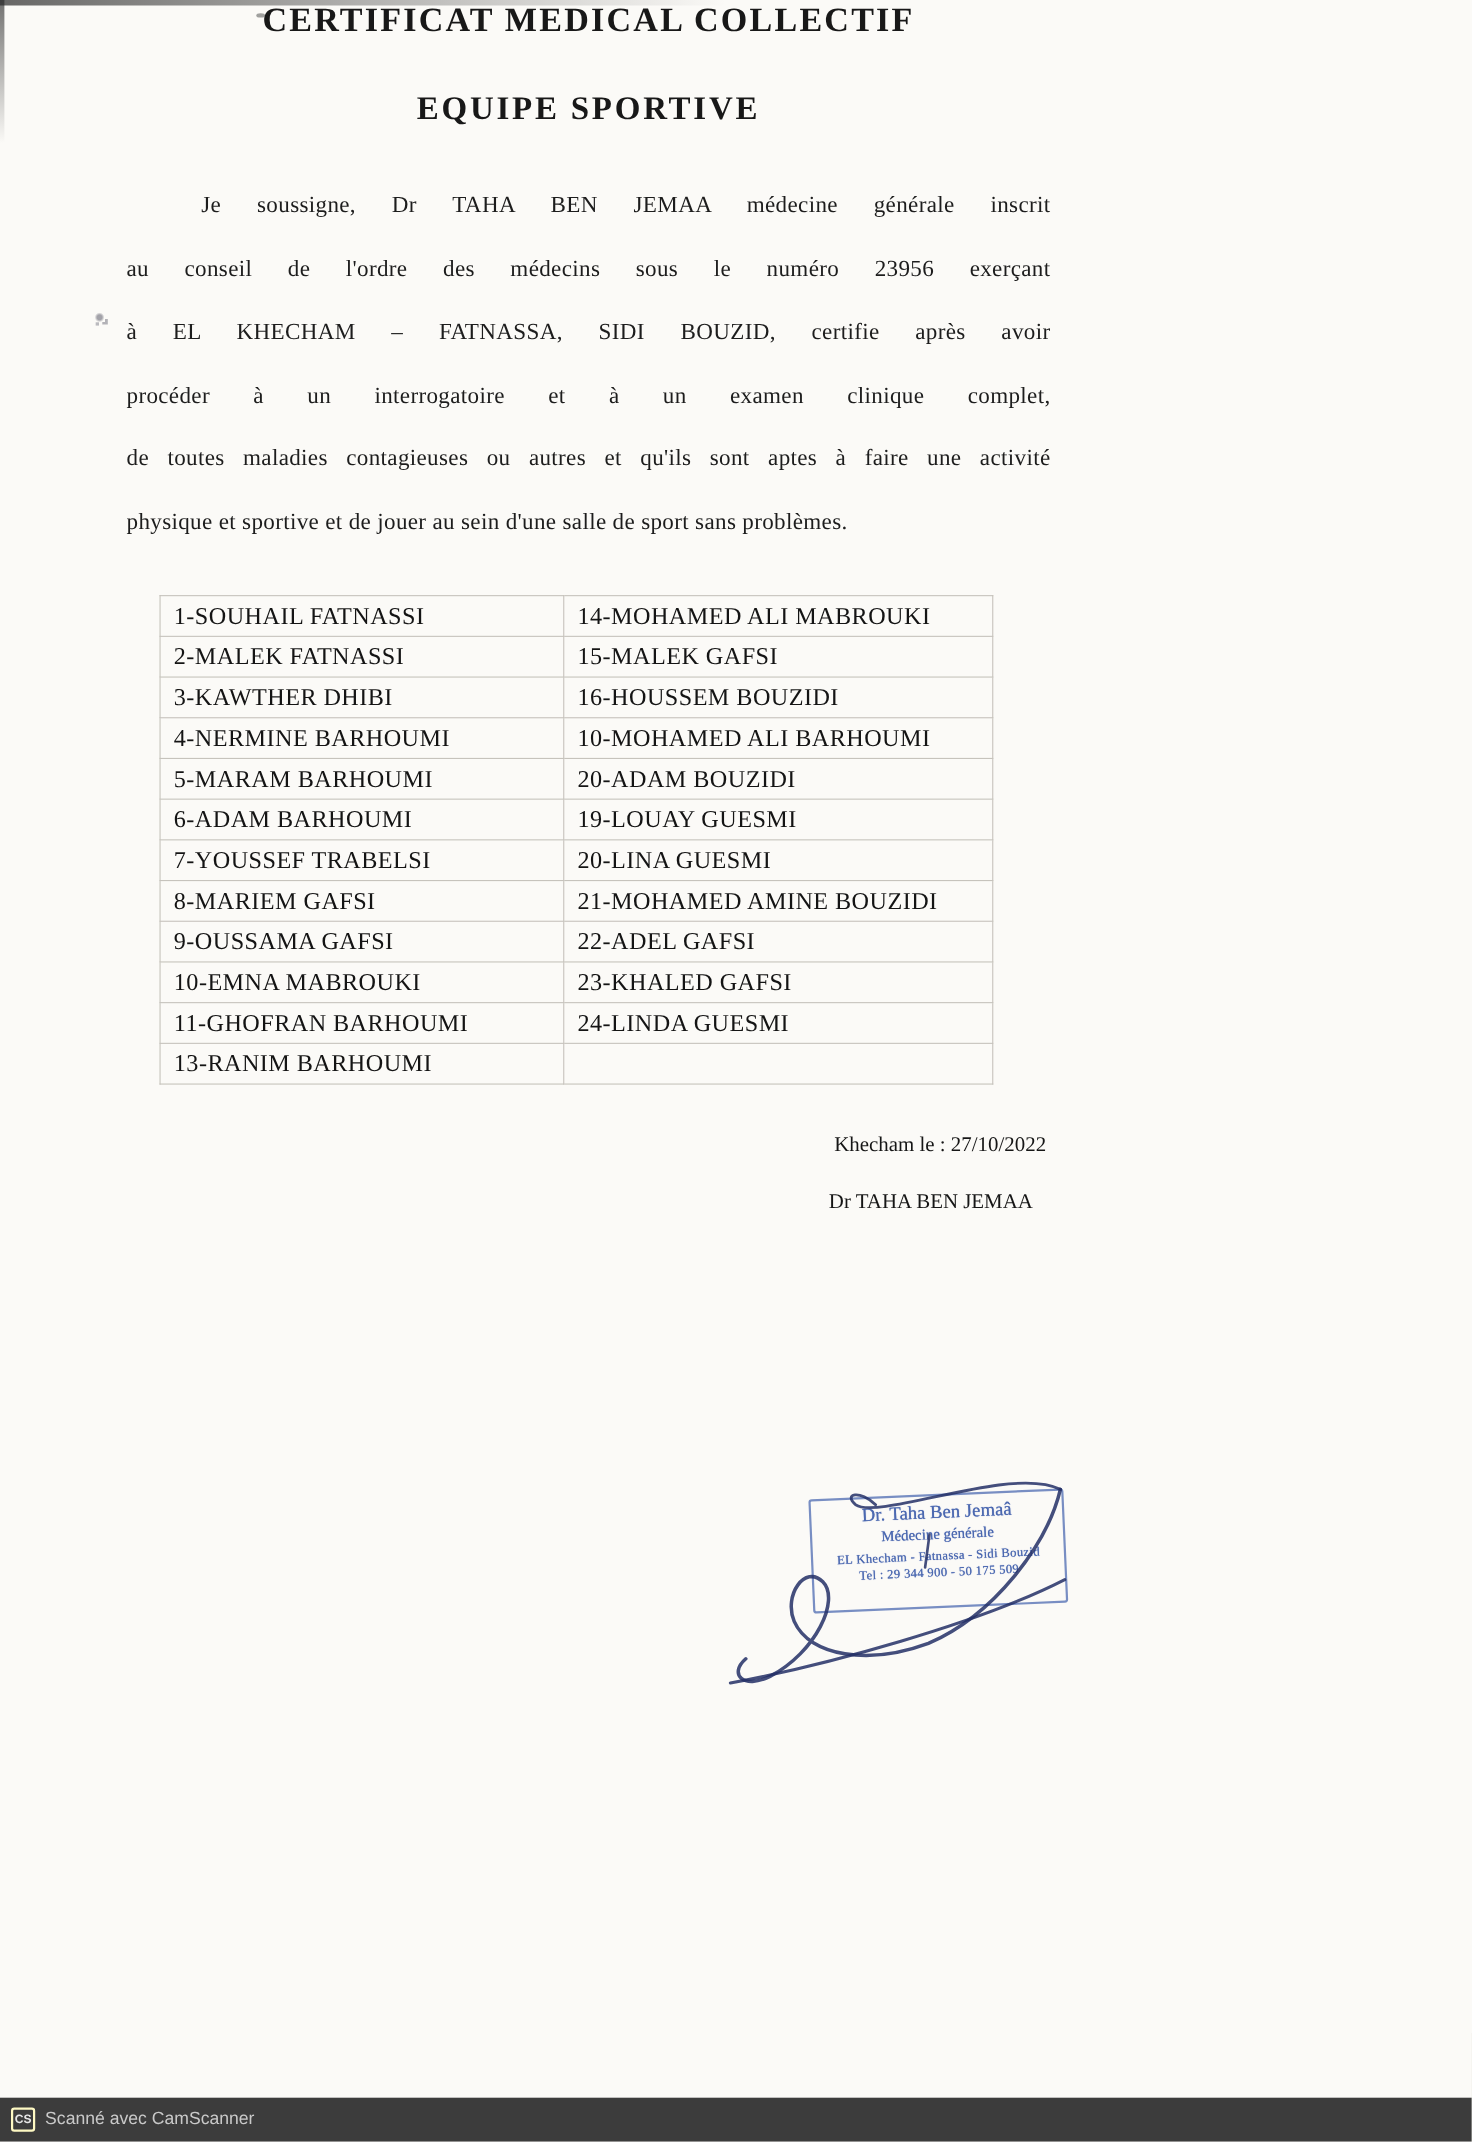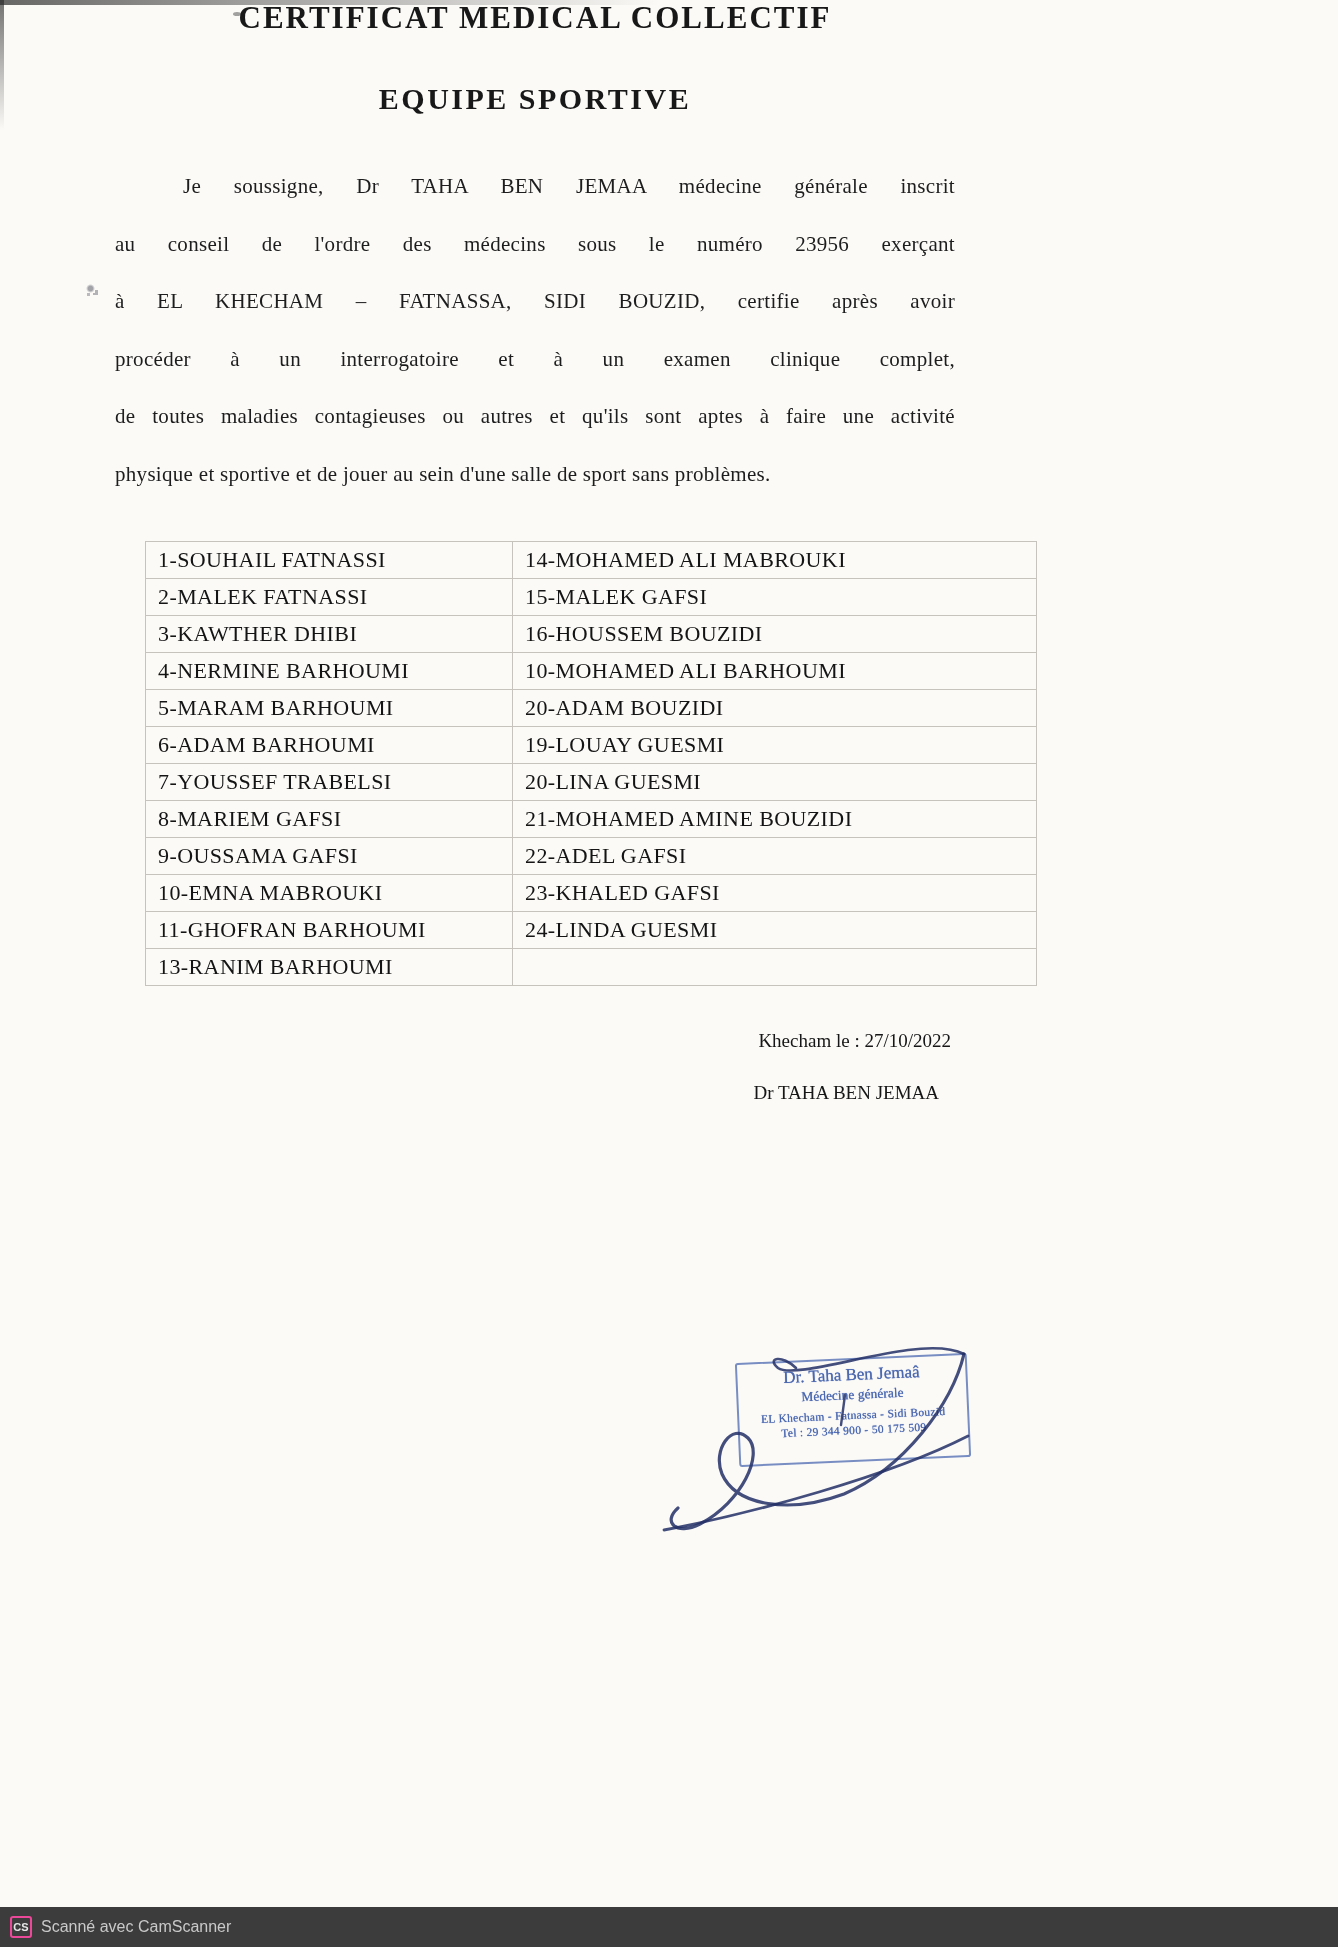--- a/index.html
+++ b/index.html
@@ -54,21 +54,21 @@
   .pline {
     line-height:57.5px; height:57.5px;
     text-align:justify; text-align-last:justify;
     letter-spacing:.3px;
   }
   .pline.indent { text-indent:68px; }
   .pline.last { text-align-last:left; }
 
   .roster {
     margin-top:38px; margin-left:30px;
-    width:892px; border-collapse:collapse;
+    width:758px; border-collapse:collapse;
     font-size:22px; color:#141414;
   }
   .roster td {
     border:1px solid #c6c3bc;
     height:37px;
     padding:1px 8px 1px 12px;
     letter-spacing:.4px;
     white-space:nowrap;
   }
   .roster td.col-left { width:367px; }
@@ -103,21 +103,21 @@
 
   .scanbar {
     position:absolute; left:0; bottom:0; width:100%; height:40px;
     background: var(--bar_bg, #3c3c3c);
     display:flex; align-items:center; gap:9px;
     padding-left:10px;
     font-family:"Liberation Sans","DejaVu Sans",sans-serif;
   }
   .cs-logo {
     width:22px; height:22px;
-    border:2px solid #ec4899; border-radius:3px;
+    border:2px solid #fef9c3; border-radius:3px;
     color:#e6e6e6; font-size:11px; font-weight:bold;
     display:flex; align-items:center; justify-content:center;
     flex:0 0 auto;
   }
   .cs-text { color: var(--bar_text, #c9c9c9); font-size:16px; }
 </style>
 </head>
 <body>
 
 <div class="page">

